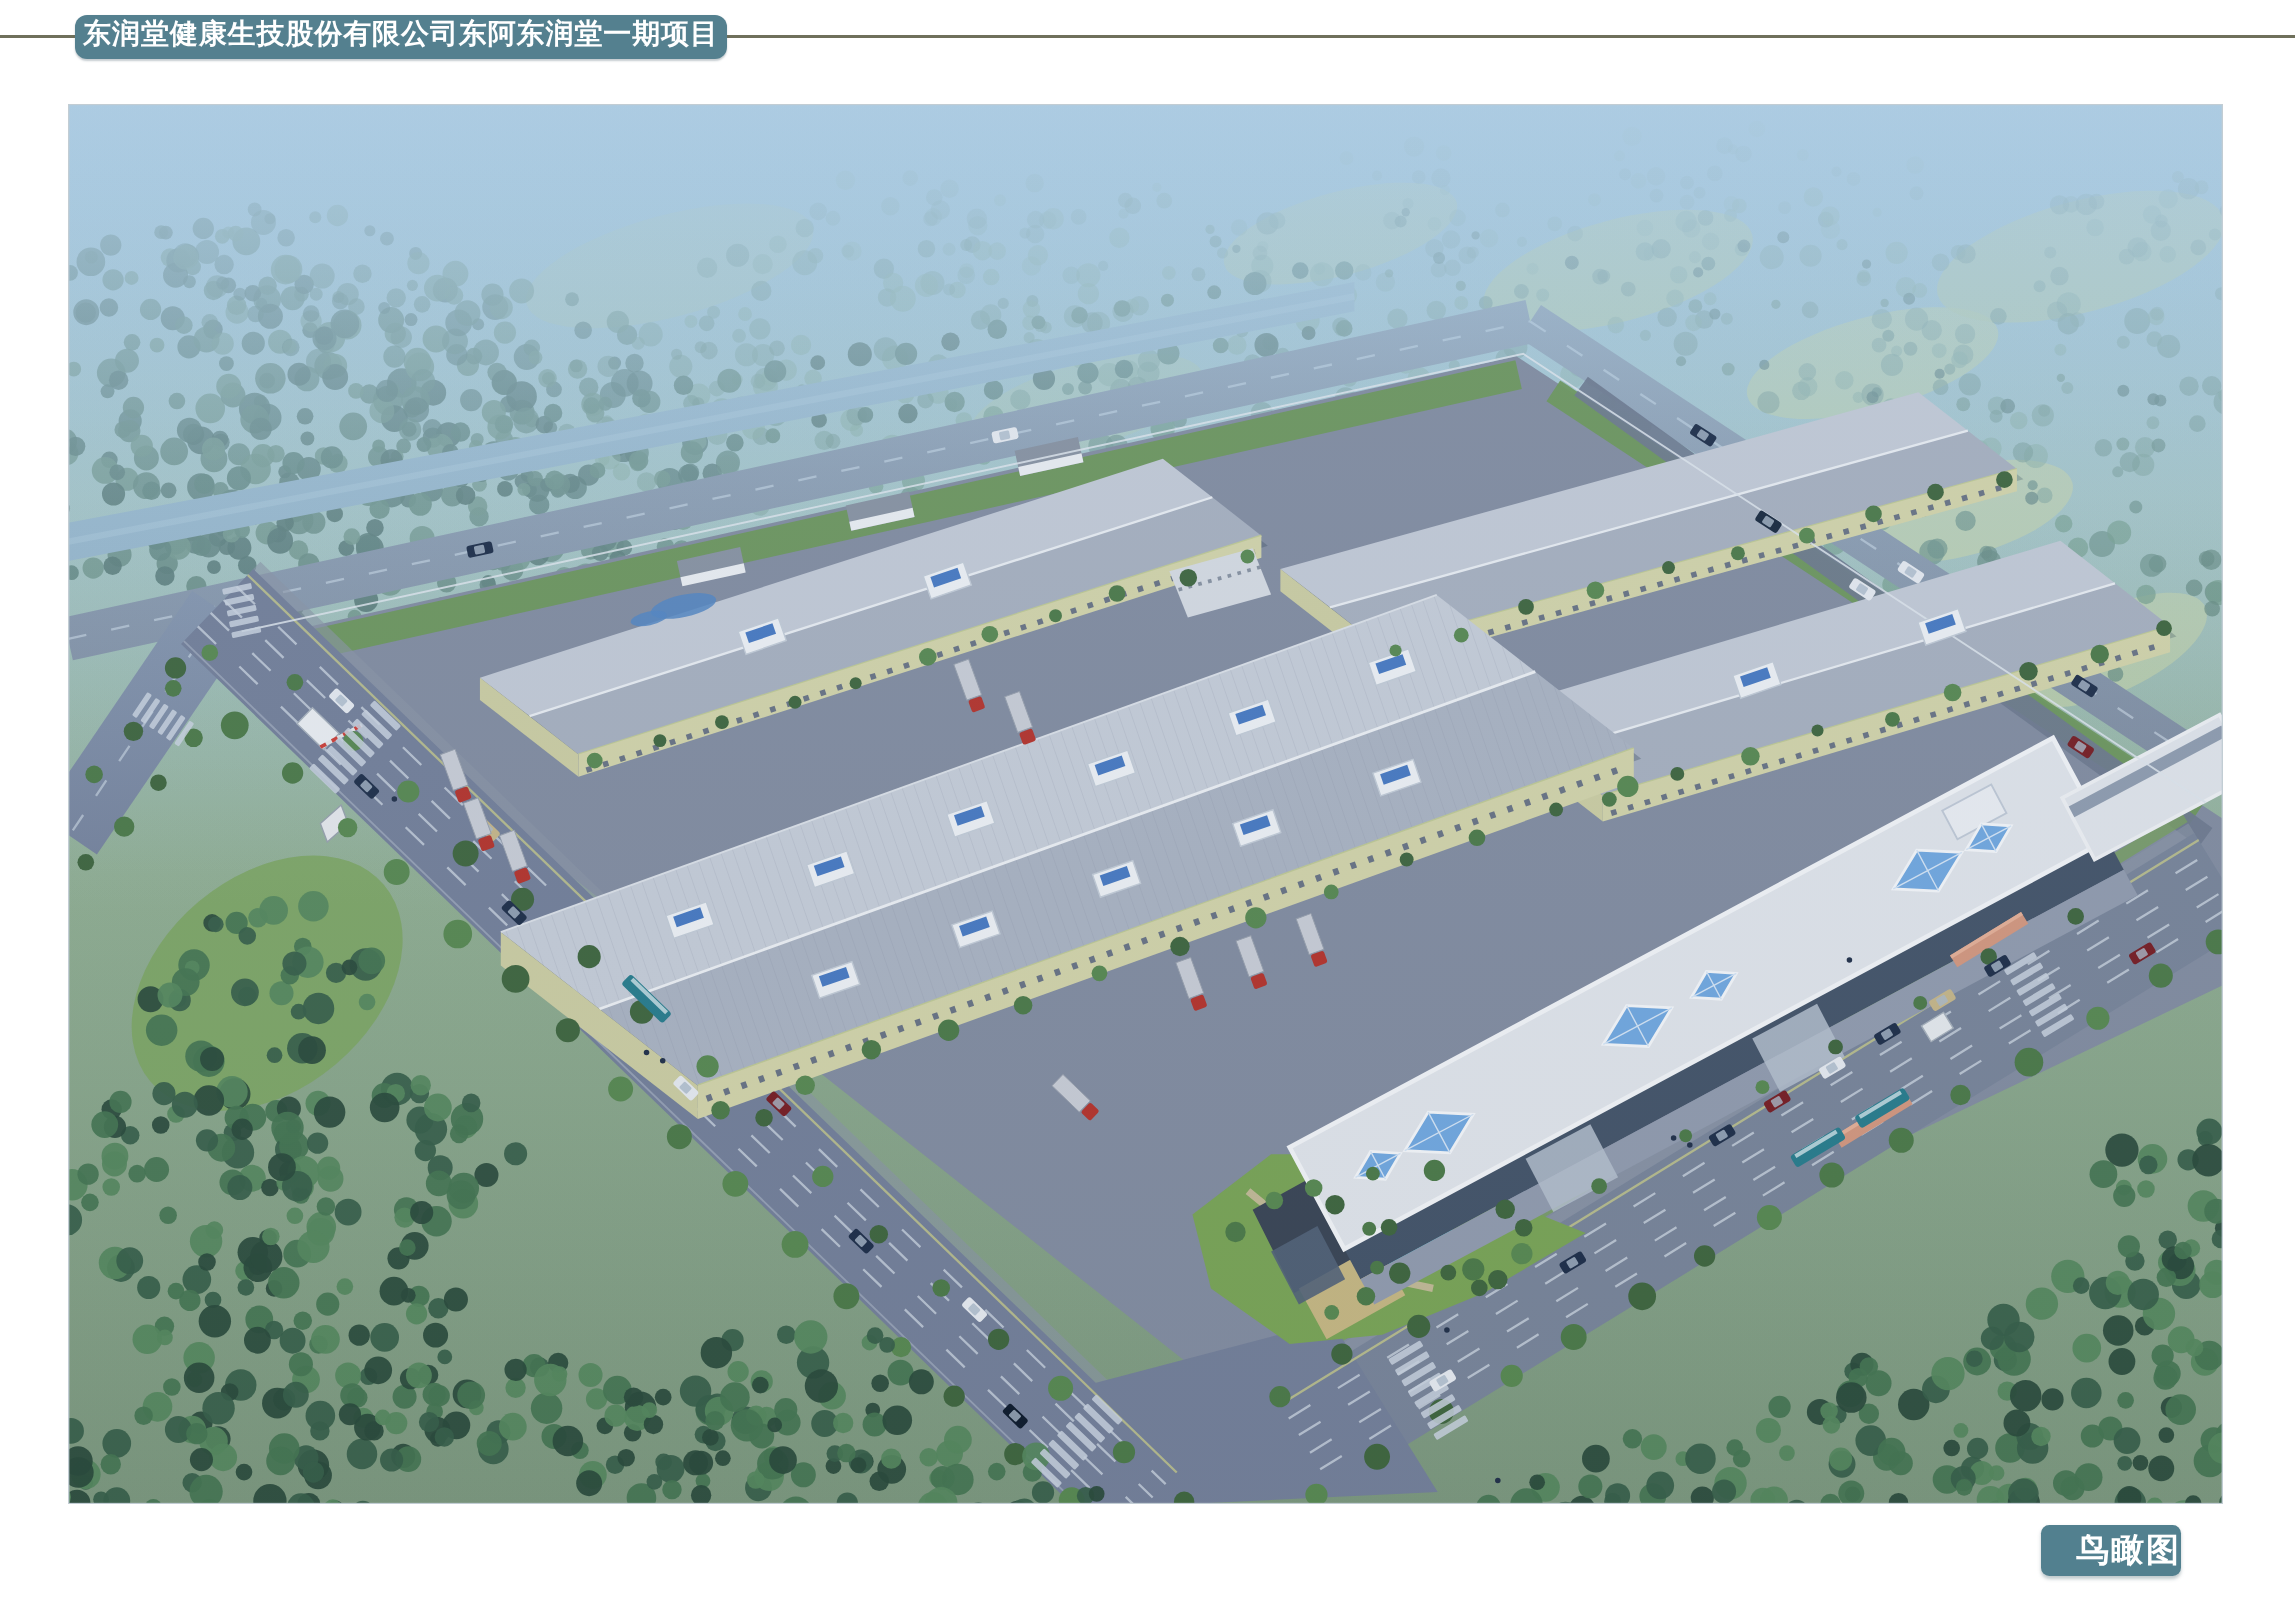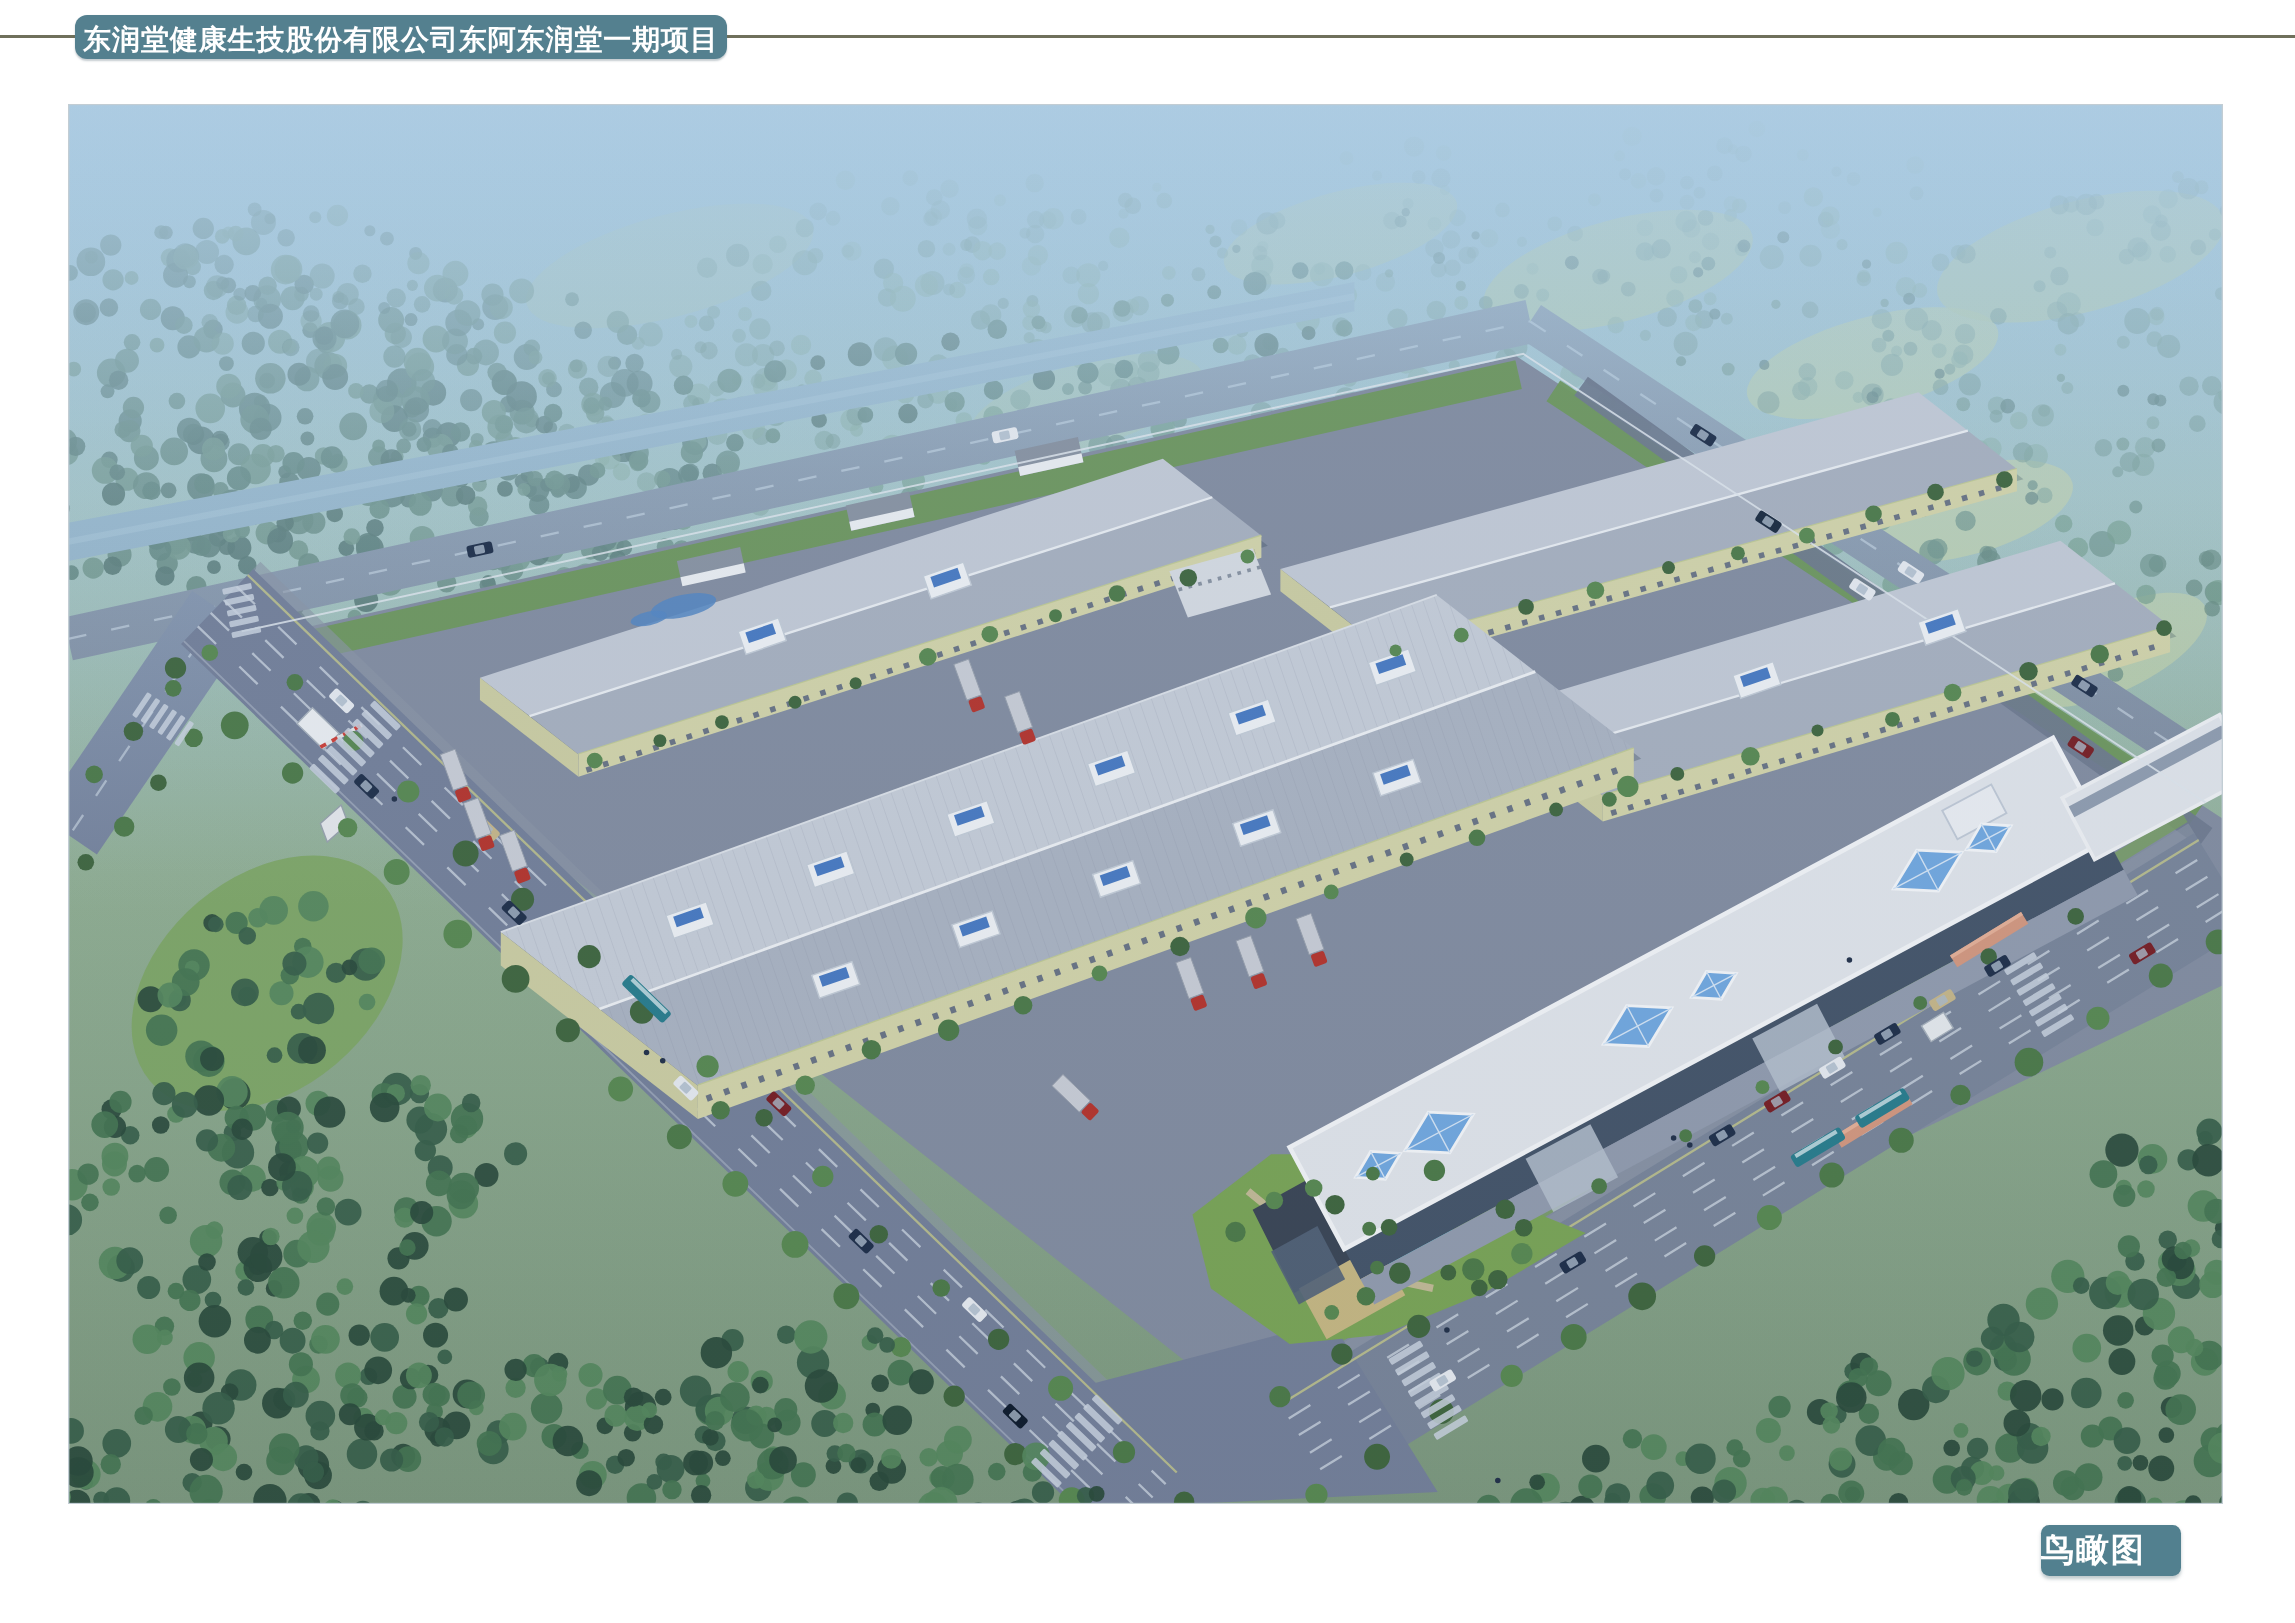--- a/index.html
+++ b/index.html
@@ -1,26 +1,26 @@
 <!DOCTYPE html>
 <html style="font-size:7.4px"><head>
 <meta charset="utf-8">
 <style>
   html,body{margin:0;padding:0;}
   body{width:2295px;height:1623px;background:#ffffff;position:relative;overflow:hidden;
        font-family:"Liberation Sans","DejaVu Sans",sans-serif;}
   .rule{position:absolute;left:0;top:35px;width:2295px;height:3.2px;background:#6F705B;}
   .title-badge{position:absolute;left:75px;top:15.3px;width:652px;height:44px;
-       background:#54808F;border-radius:12px;display:flex;align-items:flex-end;justify-content:center;
+       background:#54808F;border-radius:12px;display:flex;align-items:flex-start;justify-content:center;
        box-shadow:0 1.4px 1.9px rgba(90,110,120,.35);}
   .title-badge span{color:#ffffff;font-size:28px;font-weight:bold;letter-spacing:0.9px;white-space:nowrap;}
   .render-frame{position:absolute;left:68px;top:104px;width:2155px;height:1400px;background:#9ec6de;}
   .render-frame svg{display:block;width:100%;height:100%;}
   .caption-badge{position:absolute;left:2041px;top:1525px;width:140px;height:51px;
-       background:#52808F;border-radius:8.3px;display:flex;align-items:center;justify-content:flex-start;
+       background:#52808F;border-radius:8.3px;display:flex;align-items:center;justify-content:flex-end;
        box-shadow:0 2.8px 3.7px rgba(70,100,110,.35);}
   .caption-badge span{color:#ffffff;font-size:33px;font-weight:bold;letter-spacing:1.9px;}
 </style>
 </head>
 <body>
 
 <div class="rule"></div>
 <div class="title-badge">
   <span>东润堂健康生技股份有限公司东阿东润堂一期项目</span>
 </div>

